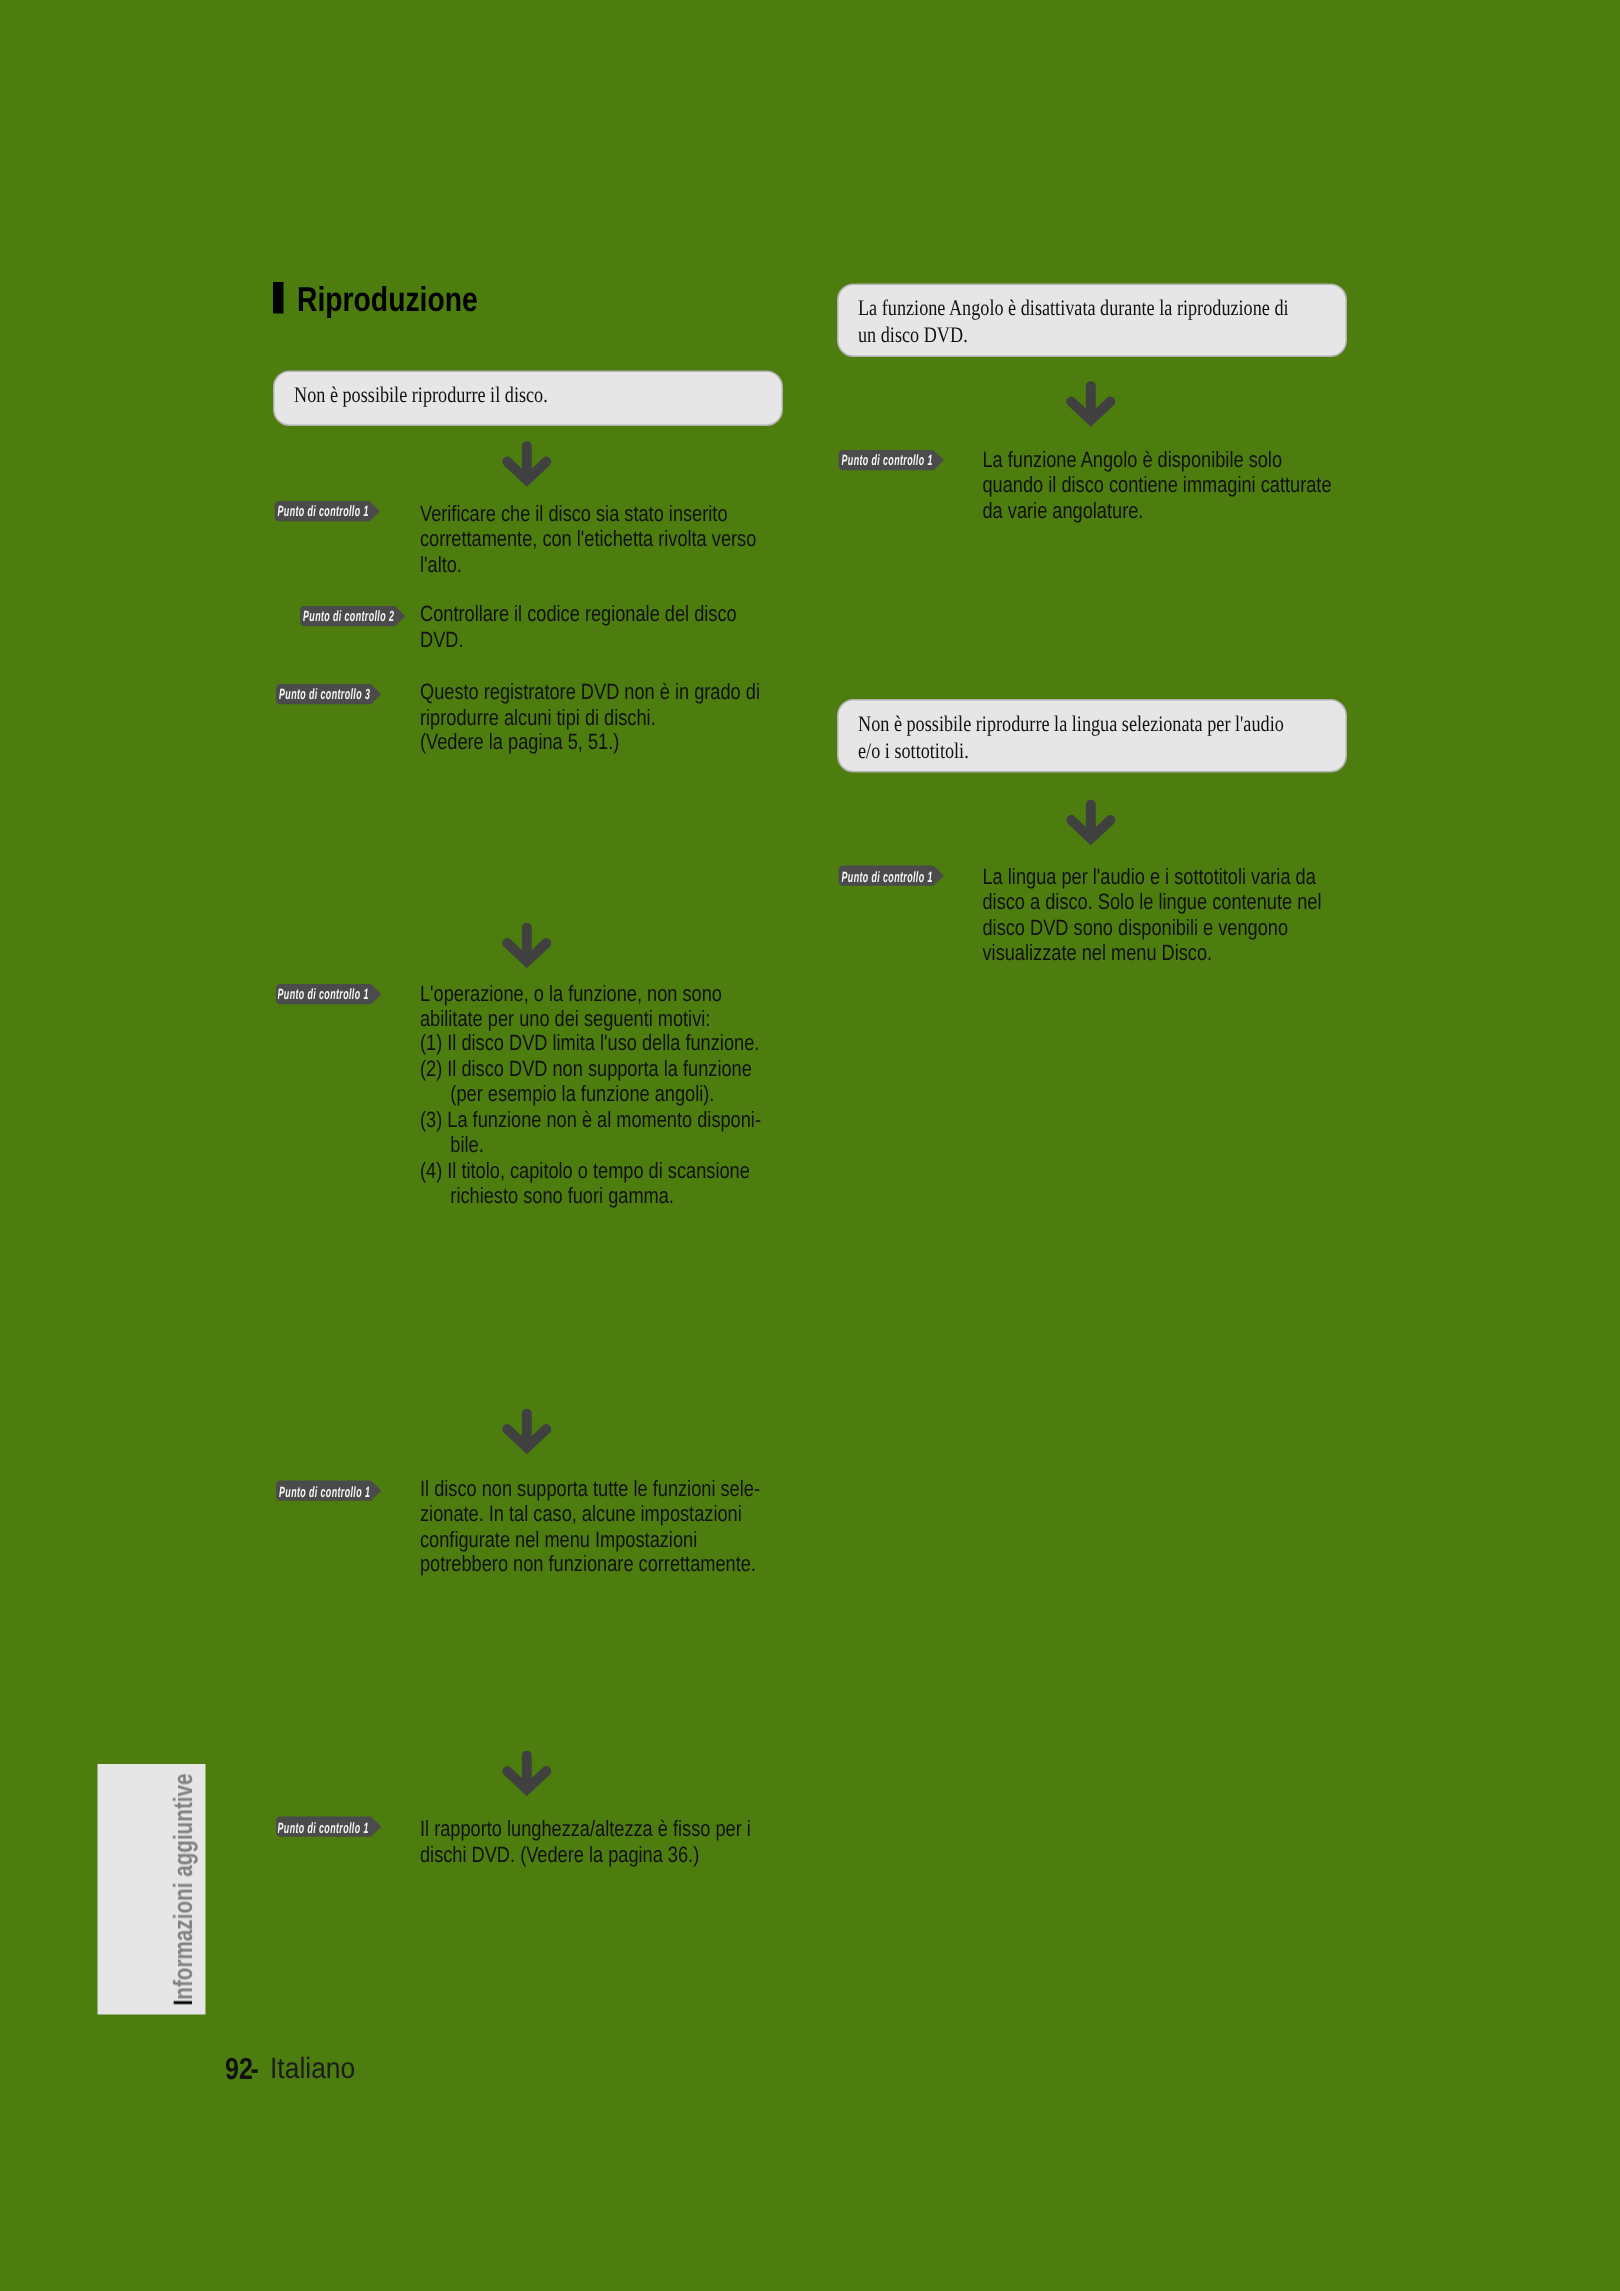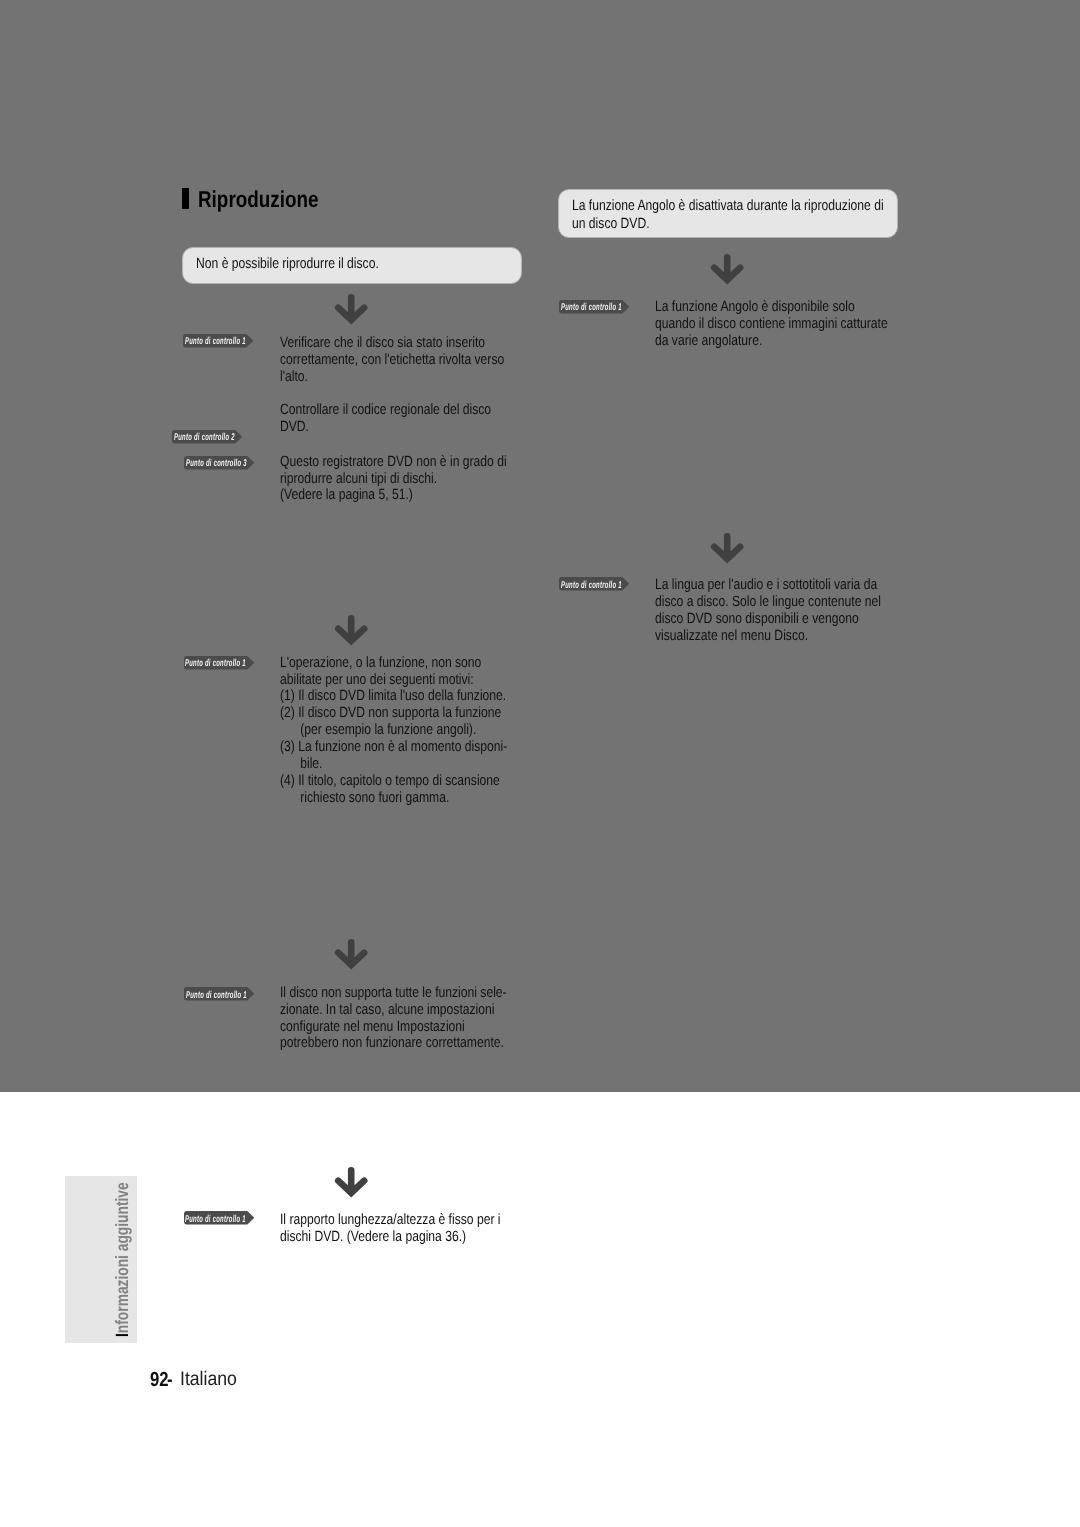--- a/index.html
+++ b/index.html
@@ -1,29 +1,29 @@
 <!DOCTYPE html>
 <html><head>
 <meta charset="utf-8">
 <style>
   html,body{margin:0;padding:0;}
   body{width:1080px;height:1527px;background:#ffffff;font-family:"Liberation Sans",sans-serif;
        position:relative;overflow:hidden;-webkit-font-smoothing:antialiased;
        text-rendering:geometricPrecision;}
-  .page{position:absolute;left:0;top:0;width:1080px;height:1092px;background:#737373;}
+  .page{position:absolute;left:0;top:0;width:1080px;height:1527px;background:#4d7c0f;}
 
   
   .heading{position:absolute;left:182px;top:188px;}
   .heading .bar{position:absolute;left:0;top:0;width:7.2px;height:20.8px;background:#000;}
   .heading .txt{position:absolute;left:16px;top:-1.5px;font-size:23px;font-weight:bold;color:#000;
        line-height:24px;white-space:nowrap;transform:scaleX(0.82) translateZ(0);transform-origin:0 0;}
 
   
   .box{position:absolute;box-sizing:border-box;background:#e6e6e6;border:1.3px solid #b2b2b2;
-       border-radius:11px;}
+       border-radius:11px;font-family:Liberation Serif, serif;}
   .box .inner{position:absolute;left:13px;top:8px;font-size:14.8px;color:#111;
        line-height:17.6px;white-space:pre;transform:scaleX(0.82) translateZ(0);transform-origin:0 0;}
 
   
   .arrow{position:absolute;}
 
   
   .cp{position:absolute;width:73px;height:16px;font-style:italic;}
   .cp svg{display:block;position:absolute;left:0;top:0;}
   .cp .lbl{position:absolute;left:2.9px;top:4.4px;font-size:9.9px;font-weight:bold;
@@ -74,21 +74,21 @@
   <div class="cp" style="left:182.1px;top:333px;">
     <svg width="73" height="16" viewBox="0 0 73 16">
         <path d="M3.9 1 H64.3 L71.3 7.75 L64.3 14.5 H3.9 A2.9 2.9 0 0 1 1 11.6 V3.9 A2.9 2.9 0 0 1 3.9 1 Z" fill="#4b4b4b"></path>
       </svg>
     <span class="lbl">Punto di controllo 1</span>
   </div>
   <div class="bt" style="left:280px;top:334.8px;">Verificare che il disco sia stato inserito
 correttamente, con l'etichetta rivolta verso
 l'alto.</div>
 
-  <div class="cp" style="left:171px;top:402.8px;margin-top:26px;">
+  <div class="cp" style="left:199px;top:402.8px;">
     <svg width="73" height="16" viewBox="0 0 73 16">
         <path d="M3.9 1 H64.3 L71.3 7.75 L64.3 14.5 H3.9 A2.9 2.9 0 0 1 1 11.6 V3.9 A2.9 2.9 0 0 1 3.9 1 Z" fill="#4b4b4b"></path>
       </svg>
     <span class="lbl">Punto di controllo 2</span>
   </div>
   <div class="bt" style="left:280px;top:402.2px;">Controllare il codice regionale del disco
 DVD.</div>
 
   <div class="cp" style="left:182.8px;top:454.6px;text-align:center;">
     <svg width="73" height="16" viewBox="0 0 73 16">
@@ -163,20 +163,24 @@
   <div class="cp" style="left:558.4px;top:298.9px;">
     <svg width="73" height="16" viewBox="0 0 73 16">
         <path d="M3.9 1 H64.3 L71.3 7.75 L64.3 14.5 H3.9 A2.9 2.9 0 0 1 1 11.6 V3.9 A2.9 2.9 0 0 1 3.9 1 Z" fill="#4b4b4b"></path>
       </svg>
     <span class="lbl">Punto di controllo 1</span>
   </div>
   <div class="bt" style="left:655px;top:299.3px;">La funzione Angolo è disponibile solo
 quando il disco contiene immagini catturate
 da varie angolature.</div>
 
+  <div class="box" style="left:558px;top:466px;width:340px;height:49px;">
+    <div class="inner">Non è possibile riprodurre la lingua selezionata per l'audio
+e/o i sottotitoli.</div>
+  </div>
   <div class="arrow" style="left:710.2px;top:532.9px;">
     <svg width="36" height="32" viewBox="0 0 36 32">
         <path d="M17.2 3.4 L17.2 25.8 M4.2 13.7 L17.2 26.0 L30.2 13.7" fill="none" stroke="#404040" stroke-width="6.6" stroke-linecap="round" stroke-linejoin="miter" stroke-miterlimit="10"></path>
       </svg>
   </div>
   <div class="cp" style="left:558.2px;top:576.4px;">
     <svg width="73" height="16" viewBox="0 0 73 16">
         <path d="M3.9 1 H64.3 L71.3 7.75 L64.3 14.5 H3.9 A2.9 2.9 0 0 1 1 11.6 V3.9 A2.9 2.9 0 0 1 3.9 1 Z" fill="#4b4b4b"></path>
       </svg>
     <span class="lbl">Punto di controllo 1</span>

